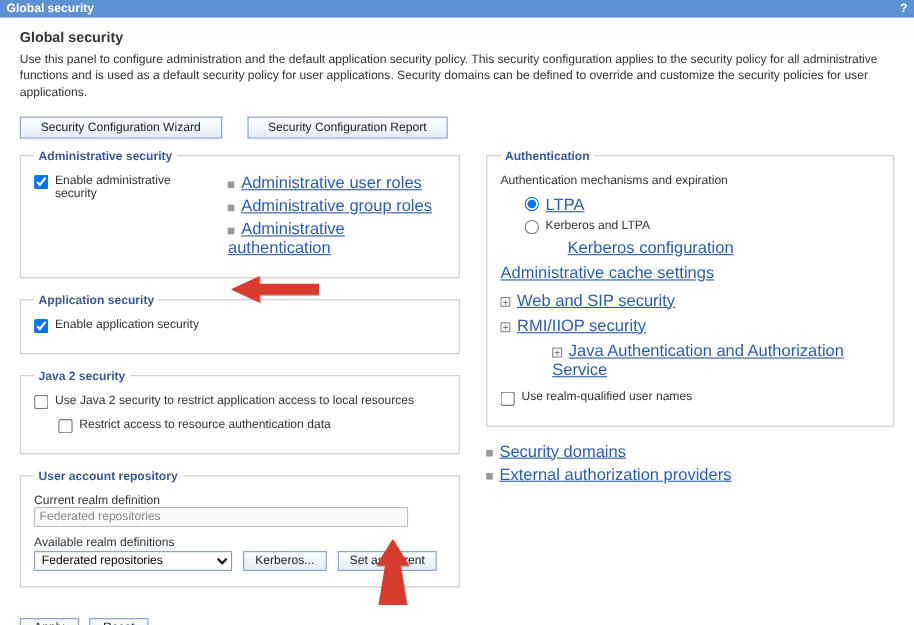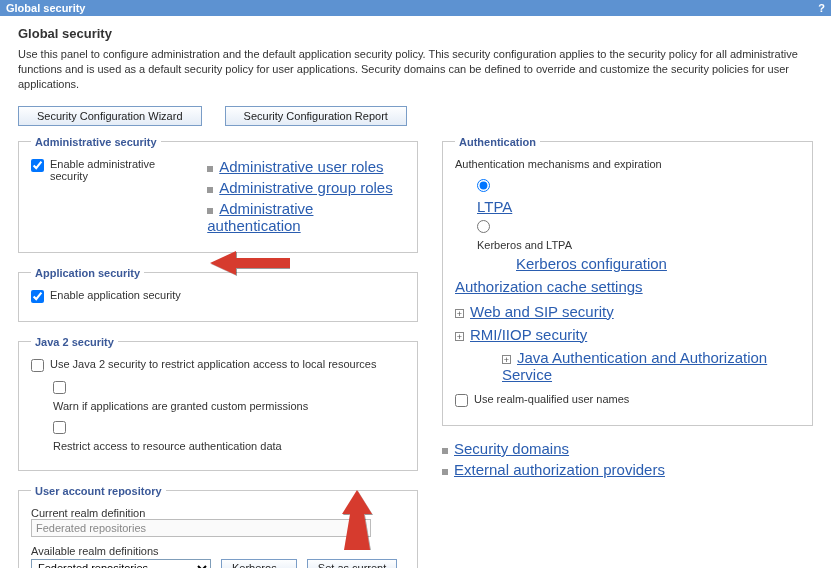--- a/index.html
+++ b/index.html
@@ -48,21 +48,21 @@
     font-weight: bold;
     color: #3b5998;
     padding: 0 4px;
   }
   .cb-row { display:flex; align-items:flex-start; gap:6px; margin-bottom:4px;}
   .cb-row input[type=checkbox], .cb-row input[type=radio] { margin-top:1px; }
   a.link { color: #2a5db0; text-decoration: underline; font-size:15px; }
   .link-block div { margin-bottom: 4px; }
   .sq { display:inline-block; width:6px; height:6px; background:#999; margin-right:6px; vertical-align:middle; }
   .sq-plus { display:inline-block; width:9px; height:9px; border:1px solid #888; font-size:9px; line-height:8px; text-align:center; margin-right:6px; vertical-align:middle; background:#fff; color:#555;}
-  .indent { margin-left: 22px; flex-direction: column; }
+  .indent { margin-left: 22px; }
   .auth-sub { margin-bottom:8px;}
   .repo-input {
     border:1px solid #bcbcbc;
     background:#fafafa;
     color:#888;
     padding:2px 4px;
     width: 340px;
     font-size:11px;
   }
   select.repo-select {
@@ -128,24 +128,20 @@
       </fieldset>
 
       <fieldset>
         <legend>Java 2 security</legend>
         <div class="cb-row">
           <input type="checkbox" style="">
           <label>Use Java 2 security to restrict application access to local resources</label>
         </div>
         <div class="cb-row indent row-sp">
           <input type="checkbox" style="">
-          <label>Warn if applications are granted custom permissions</label>
-        </div>
-        <div class="cb-row indent row-sp">
-          <input type="checkbox" style="">
           <label>Restrict access to resource authentication data</label>
         </div>
       </fieldset>
 
       <fieldset>
         <legend>User account repository</legend>
         <div>Current realm definition</div>
         <input type="text" readonly="" class="repo-input" value="Federated repositories" style="">
         <div class="row-sp">Available realm definitions</div>
         <div style="display:flex; gap:10px; align-items:center; margin-top:2px;">
@@ -168,21 +164,21 @@
           <a href="#" class="link">LTPA</a>
         </div>
         <div class="cb-row indent">
           <input type="radio" name="authm" style="">
           <label>Kerberos and LTPA</label>
         </div>
         <div class="indent" style="margin-left:40px; margin-bottom:6px;padding-left:21px;">
           <a href="#" class="link">Kerberos configuration</a>
         </div>
         <div style="margin-bottom:8px;">
-          <a href="#" class="link">Authorization cache settings</a>
+          <a href="#" class="link">Administrative cache settings</a>
         </div>
         <div style="margin-bottom:6px;"><span class="sq-plus">+</span><a href="#" class="link">Web and SIP security</a></div>
         <div style="margin-bottom:6px;"><span class="sq-plus">+</span><a href="#" class="link">RMI/IIOP security</a></div>
         <div style="margin-bottom:10px;padding-left:47px;"><span class="sq-plus">+</span><a href="#" class="link">Java Authentication and Authorization Service</a></div>
         <div class="cb-row">
           <input type="checkbox" style="">
           <label>Use realm-qualified user names</label>
         </div>
       </fieldset>
 

